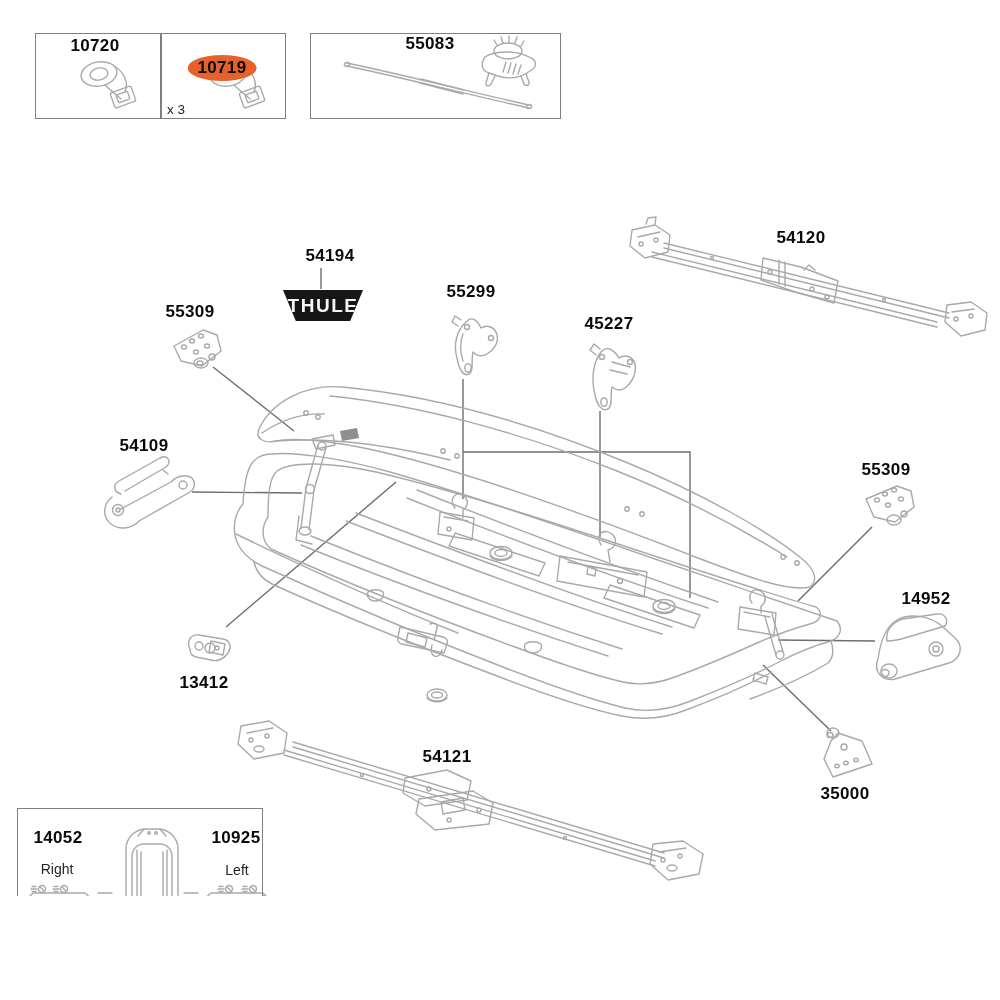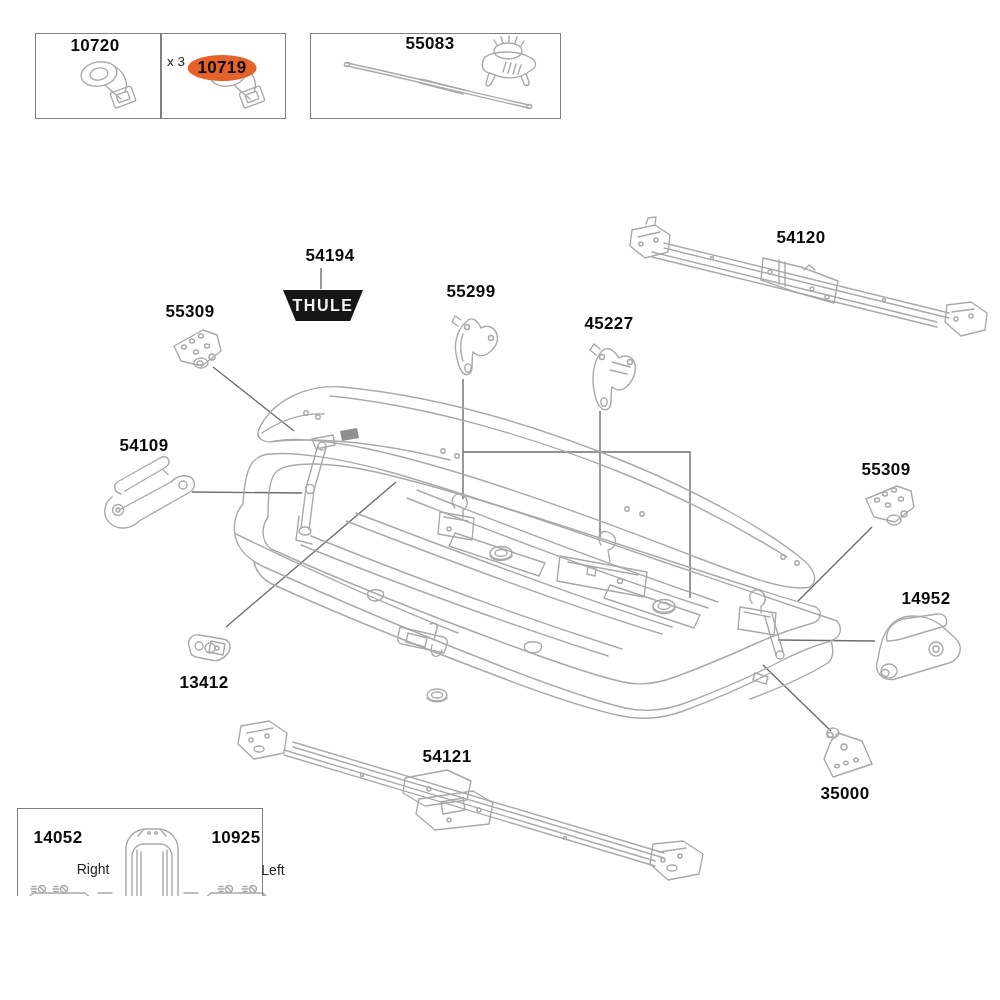--- a/index.html
+++ b/index.html
@@ -15,27 +15,27 @@
   .art-layer .lead{stroke:var(--leader);fill:none;stroke-width:1.4;}
   .panel{position:absolute;border:1.7px solid var(--panel_border);background:transparent;}
   #panel-straps{left:35px;top:33px;width:249px;height:84px;}
   #panel-straps .divider{position:absolute;left:124px;top:0;width:1.7px;height:100%;background:var(--panel_border);}
   #panel-rod{left:310px;top:33px;width:249px;height:84px;}
   #panel-caps{left:17px;top:808px;width:244px;height:168px;}
   .plabel{position:absolute;transform:translate(-50%,-50%);
           font-weight:bold;font-size:17px;letter-spacing:.3px;color:var(--label);white-space:nowrap;z-index:5;}
   .plabel.hl{background:var(--highlight);border-radius:50%;padding:3px 10px;margin-top:23px;}
   .sublabel{position:absolute;transform:translate(-50%,-50%);
-            font-size:14px;color:var(--sublabel);white-space:nowrap;z-index:5;margin-left:36px;}
+            font-size:14px;color:var(--sublabel);white-space:nowrap;z-index:5;}
   .note{position:absolute;transform:translate(-50%,-50%);
-        font-size:13.5px;color:var(--sublabel);white-space:nowrap;z-index:5;}
+        font-size:13.5px;color:var(--sublabel);white-space:nowrap;z-index:5;margin-top:48px;}
   .badge{position:absolute;left:283px;top:290px;width:80px;height:31px;
          background:var(--badge_bg);clip-path:polygon(0 0,100% 0,84% 100%,16% 100%);
          display:flex;align-items:center;justify-content:center;z-index:5;}
-  .badge span{color:var(--badge_text);font-weight:bold;font-size:16px;letter-spacing:1.5px;}
+  .badge span{color:var(--badge_text);font-weight:bold;font-size:19px;letter-spacing:1.5px;}
 </style>
 </head>
 <body>
 
 <div class="page">
 
   <svg class="art-layer" viewBox="0 0 1000 1000" aria-hidden="true">
     <defs>
       <g id="strapA">
         <ellipse cx="99" cy="74" rx="18" ry="12" transform="rotate(-10 99 74)"></ellipse>

